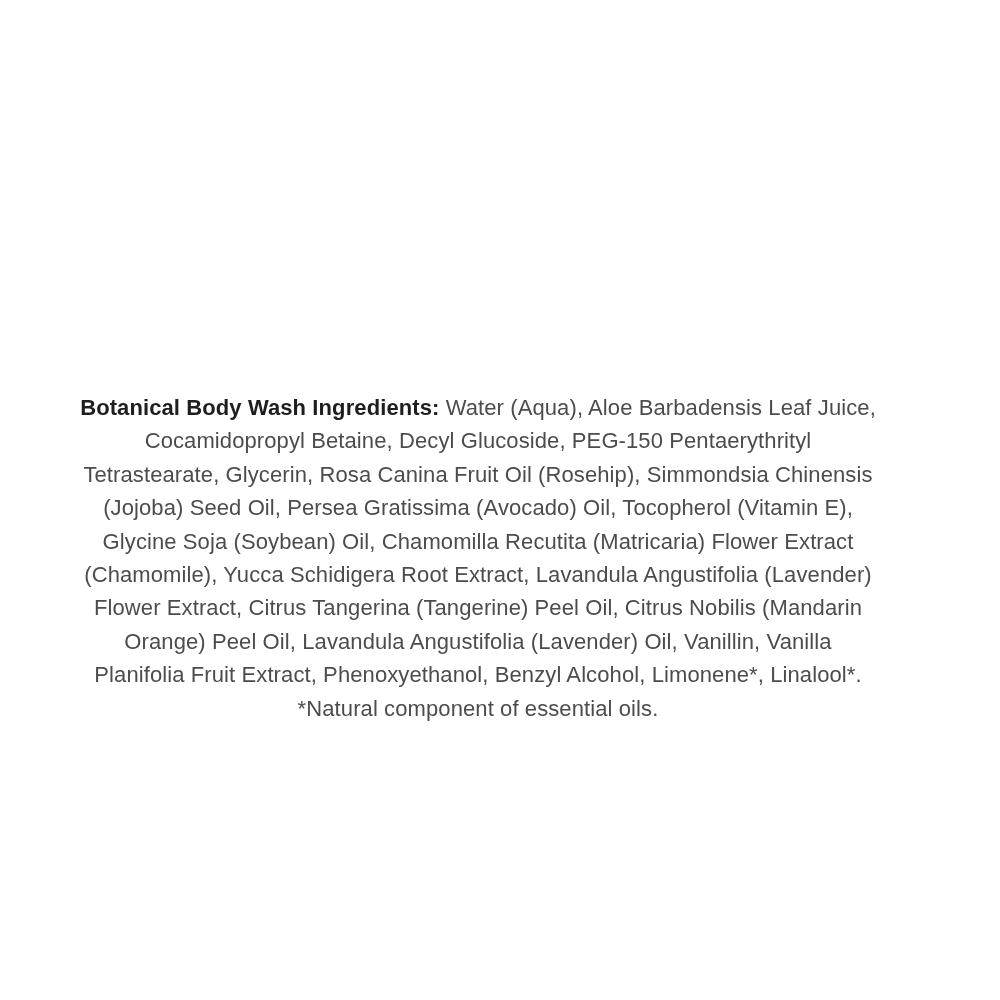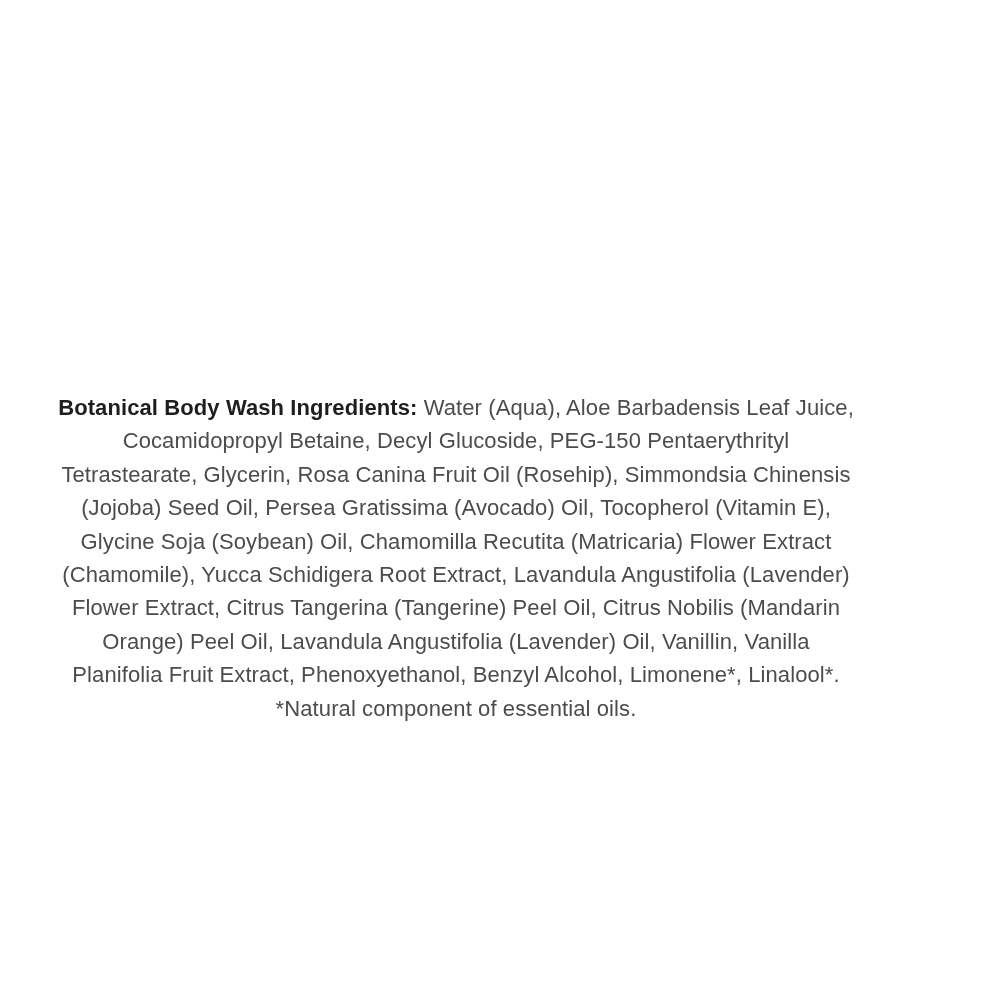--- a/index.html
+++ b/index.html
@@ -11,20 +11,21 @@
     height: 1000px;
     background: #ffffff;
     font-family: "Liberation Sans", "DejaVu Sans", sans-serif;
     overflow: hidden;
   }
   .canvas {
     position: relative;
     width: 912px;
     height: 1000px;
     background: #ffffff;
+    padding-left: 44px;
   }
   .ingredients-block {
     position: absolute;
     top: 391px;
     left: 50%;
     transform: translateX(-50%);
     width: 800px;
     text-align: center;
   }
   .ingredients-text {

